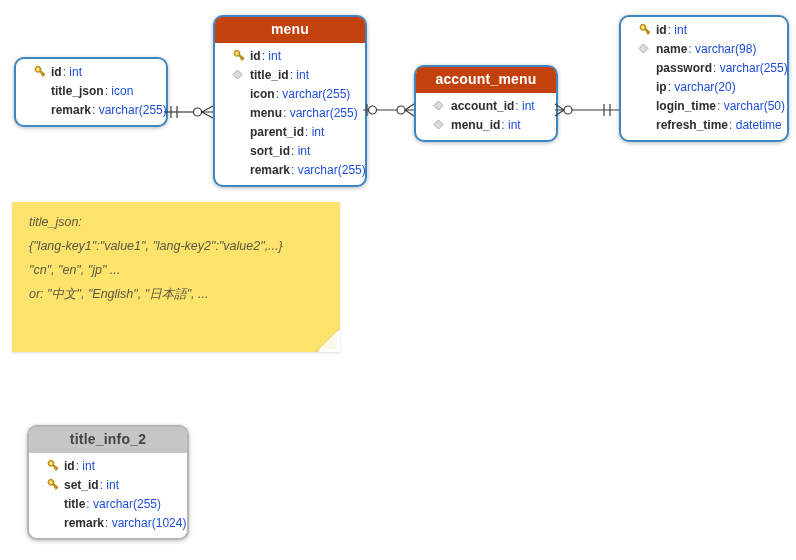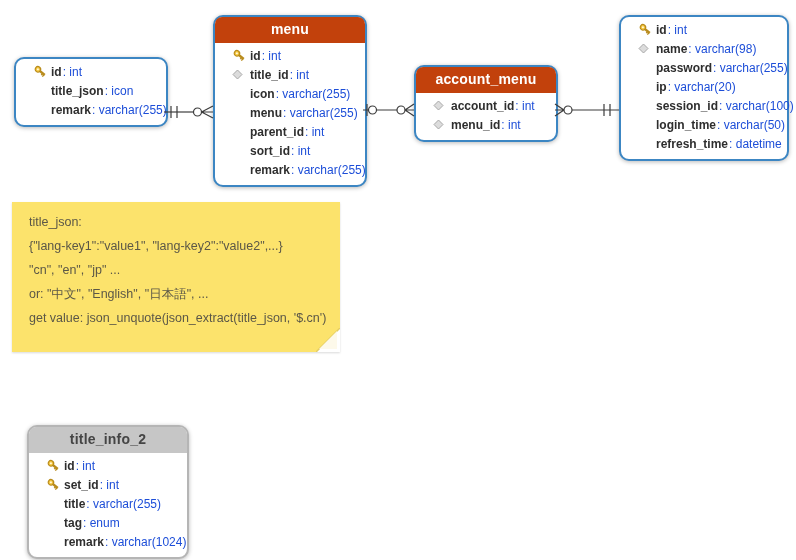--- a/index.html
+++ b/index.html
@@ -21,21 +21,21 @@
   .table.gray { border-color:#b5b5b5; }
   .table.gray .hdr { background:#c6c6c6; color:#454545; }
 
   
   .connector { position:absolute; overflow:visible; }
   .connector * { vector-effect:non-scaling-stroke; }
 
   
   .note { position:absolute; left:12px; top:202px; width:328px; height:150px;
           background:#fce36c; box-shadow:0 1px 2px rgba(0,0,0,.15); }
-  .note .note-text { padding:8px 4px 0 17px; }
+  .note .note-text { padding:8px 4px 0 17px;font-style:italic; }
   .note .note-line { font-size:12.5px; line-height:24px; color:#5b5747; white-space:nowrap; }
   .note .fold { position:absolute; right:0; bottom:0; width:24px; height:24px; }
 </style>
 </head>
 <body>
 
 <div class="canvas">
 
   <div class="table" style="left:14px; top:57px; width:150px;">
     <div class="body">
@@ -174,25 +174,20 @@
         <span class="fname">password</span>
           <span class="ftype">: varchar(255)</span>
       </div>
       <div class="row">
         <span class="icon-cell"></span>
         <span class="fname">ip</span>
           <span class="ftype">: varchar(20)</span>
       </div>
       <div class="row">
         <span class="icon-cell"></span>
-        <span class="fname">session_id</span>
-          <span class="ftype">: varchar(100)</span>
-      </div>
-      <div class="row">
-        <span class="icon-cell"></span>
         <span class="fname">login_time</span>
           <span class="ftype">: varchar(50)</span>
       </div>
       <div class="row">
         <span class="icon-cell"></span>
         <span class="fname">refresh_time</span>
           <span class="ftype">: datetime</span>
       </div>
     </div>
   </div>
@@ -225,25 +220,20 @@
               </g>
             </svg>
           </span>
         <span class="fname">set_id</span>
           <span class="ftype">: int</span>
       </div>
       <div class="row">
         <span class="icon-cell"></span>
         <span class="fname">title</span>
           <span class="ftype">: varchar(255)</span>
-      </div>
-      <div class="row">
-        <span class="icon-cell"></span>
-        <span class="fname">tag</span>
-          <span class="ftype">: enum</span>
       </div>
       <div class="row">
         <span class="icon-cell"></span>
         <span class="fname">remark</span>
           <span class="ftype">: varchar(1024)</span>
       </div>
     </div>
   </div>
 
   <svg class="connector" style="left:164px; top:103px;" width="49" height="18">
@@ -285,21 +275,20 @@
       </g>
     </g>
   </svg>
 
   <div class="note">
     <div class="note-text">
       <div class="note-line">title_json:</div>
       <div class="note-line">{"lang-key1":"value1", "lang-key2":"value2",...}</div>
       <div class="note-line">"cn", "en", "jp" ...</div>
       <div class="note-line">or: "中文", "English", "日本語", ...</div>
-      <div class="note-line">get value: json_unquote(json_extract(title_json, '$.cn')</div>
     </div>
     <svg class="fold" width="24" height="24">
       <polygon points="24,0 24,24 0,24" fill="#ffffff"></polygon>
       <path d="M0 24 L24 0" stroke="#e3cd65" stroke-width="1.5" fill="none"></path>
       <polygon points="21,3 21,21 3,21" fill="#fdf9ea"></polygon>
     </svg>
   </div>
 
 </div>
 

